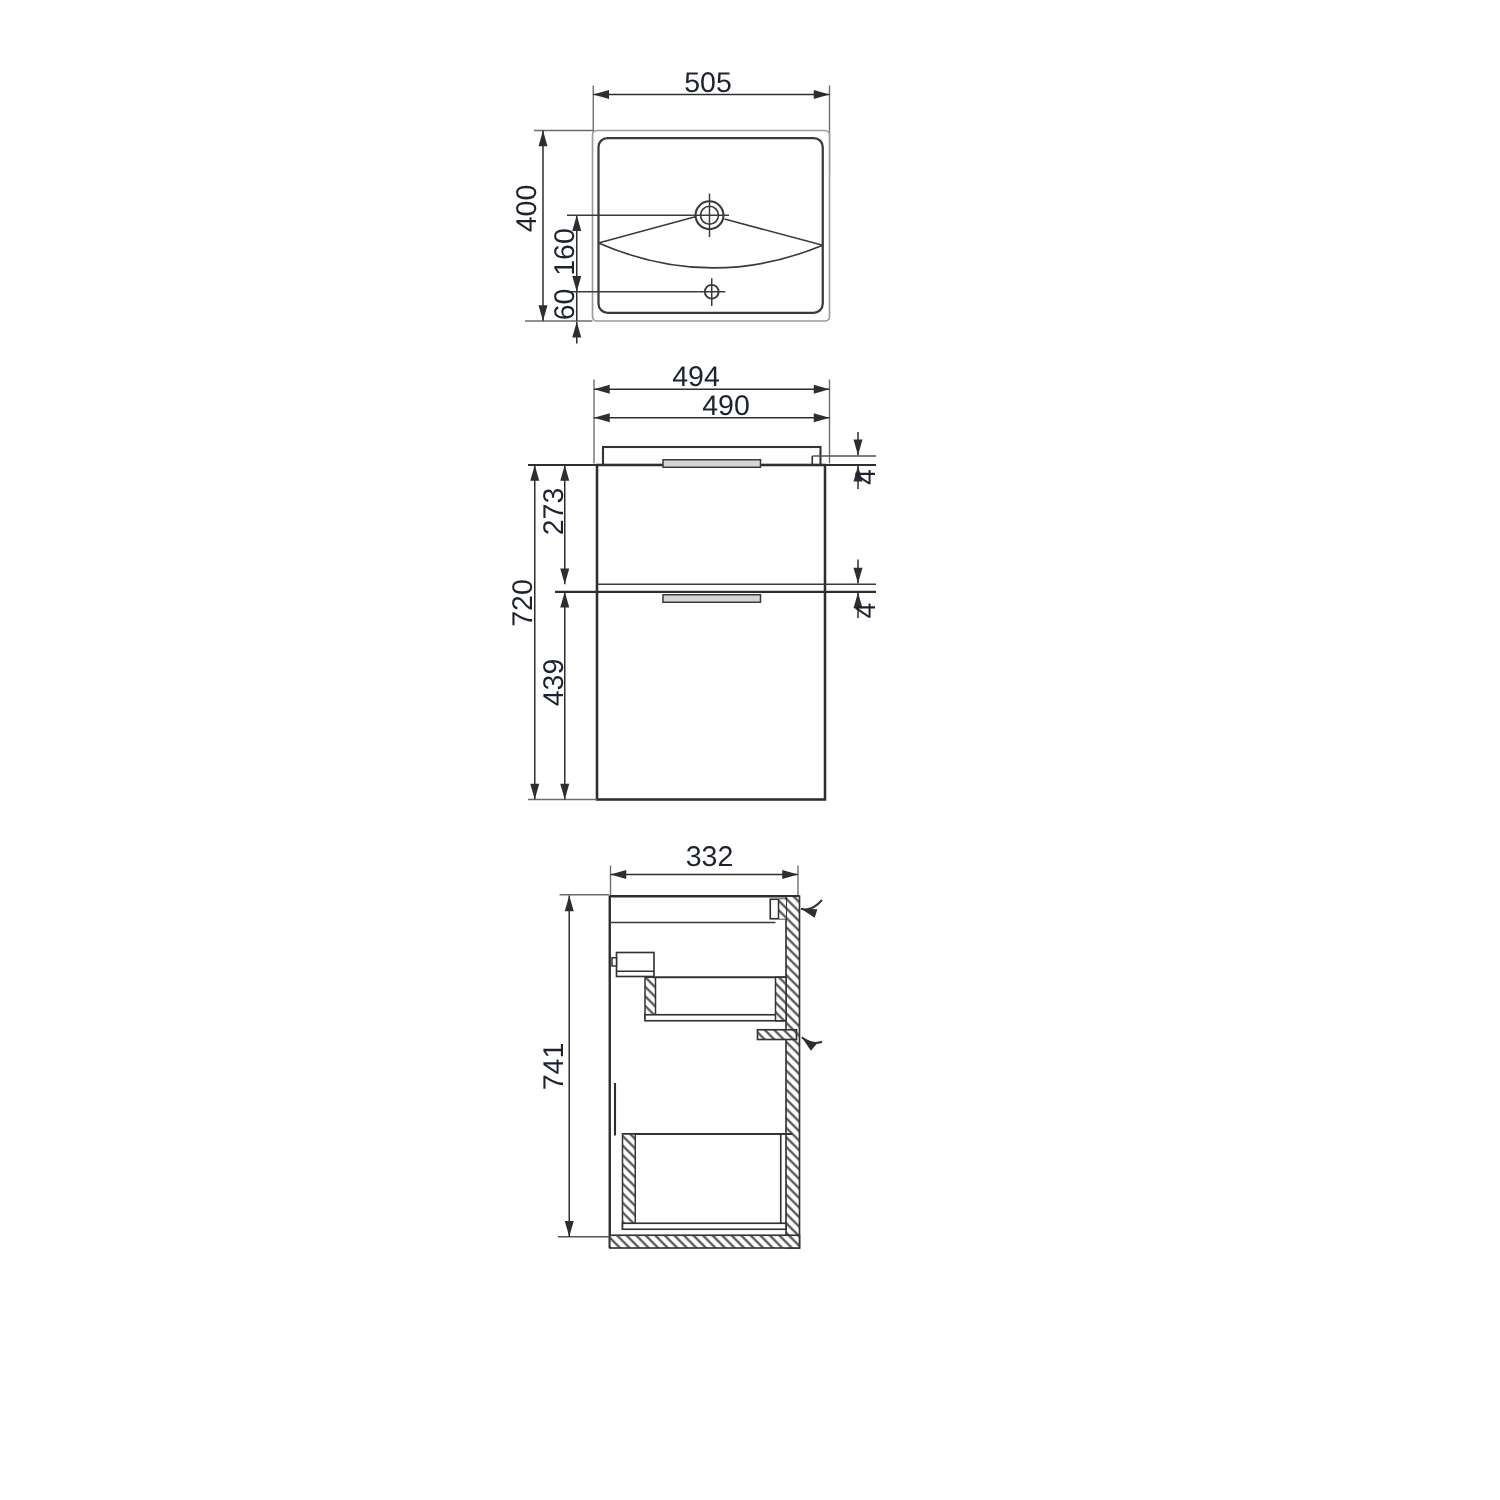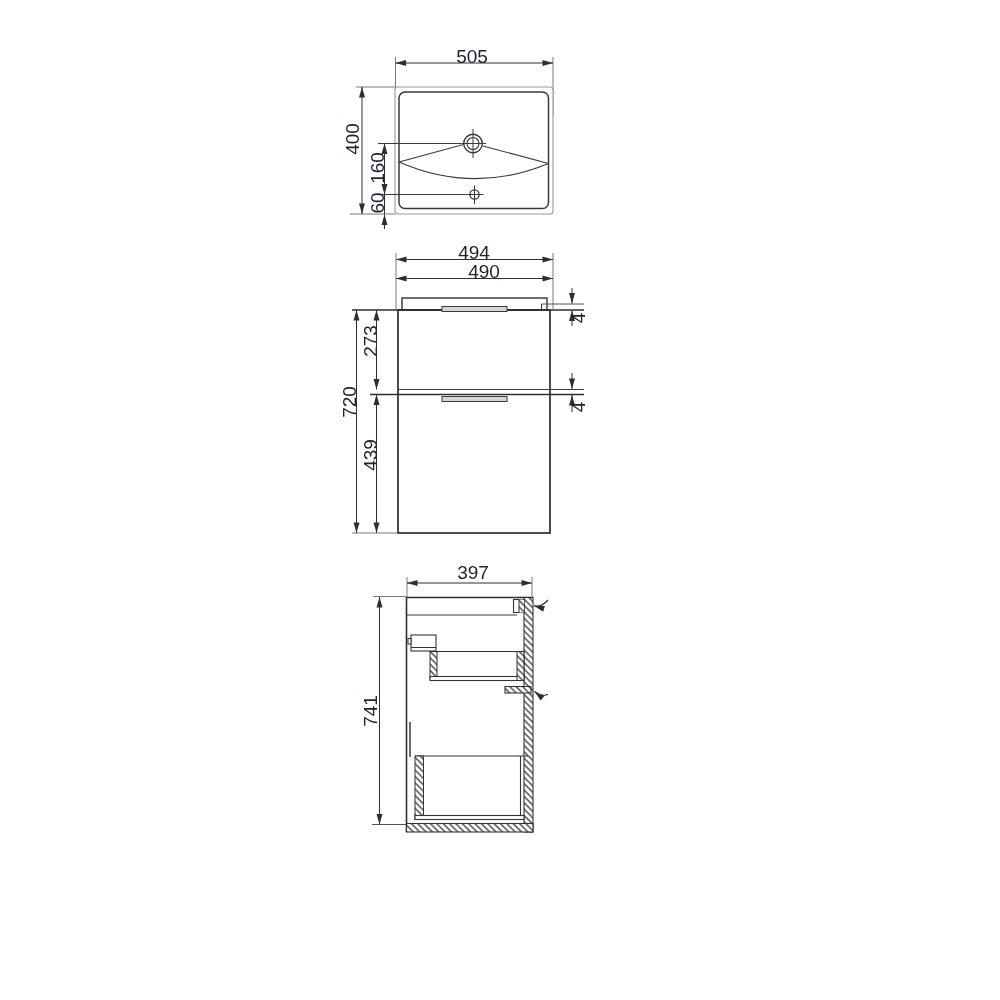--- a/index.html
+++ b/index.html
@@ -129,24 +129,24 @@
     <line x1="372" y1="824.5" x2="406" y2="824.5" stroke="#555" stroke-width="1.1"></line>
     <line x1="379.5" y1="597" x2="379.5" y2="824.5" stroke="#2e2e2e" stroke-width="1" marker-start="url(#ar)" marker-end="url(#ar)"></line>
   </g>
 </svg>
 
 <div class="dim" style="left:472px;top:56px">505</div>
 <div class="dim rot" style="left:352px;top:139px">400</div>
 <div class="dim rot" style="left:377px;top:168px">160</div>
 <div class="dim rot" style="left:377px;top:203px">60</div>
 
-<div class="dim" style="left:474px;top:252px">494</div>
+<div class="dim" style="left:464px;top:252px">494</div>
 <div class="dim" style="left:484px;top:271px">490</div>
 <div class="dim rot" style="left:349px;top:402px">720</div>
 <div class="dim rot" style="left:370px;top:341px">273</div>
 <div class="dim rot" style="left:370px;top:455px">439</div>
 <div class="dim rot" style="left:578px;top:318px">4</div>
 <div class="dim rot" style="left:578px;top:407px">4</div>
 
-<div class="dim" style="left:473px;top:572px">397</div>
+<div class="dim" style="left:473px;top:572px">332</div>
 <div class="dim rot" style="left:370px;top:711px">741</div>
 
 </div>
 
 </body></html>

